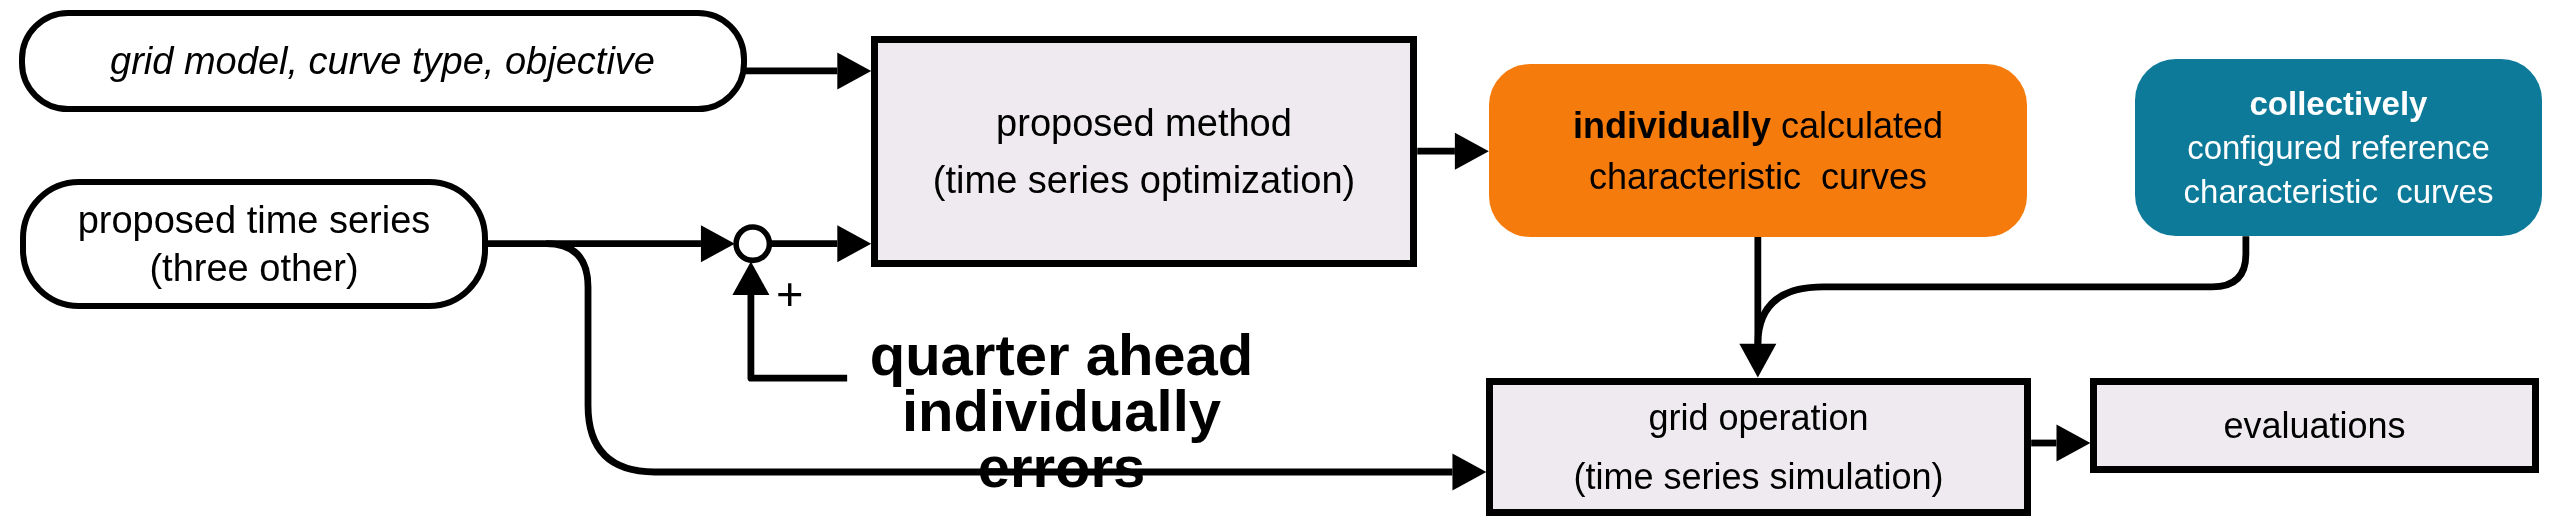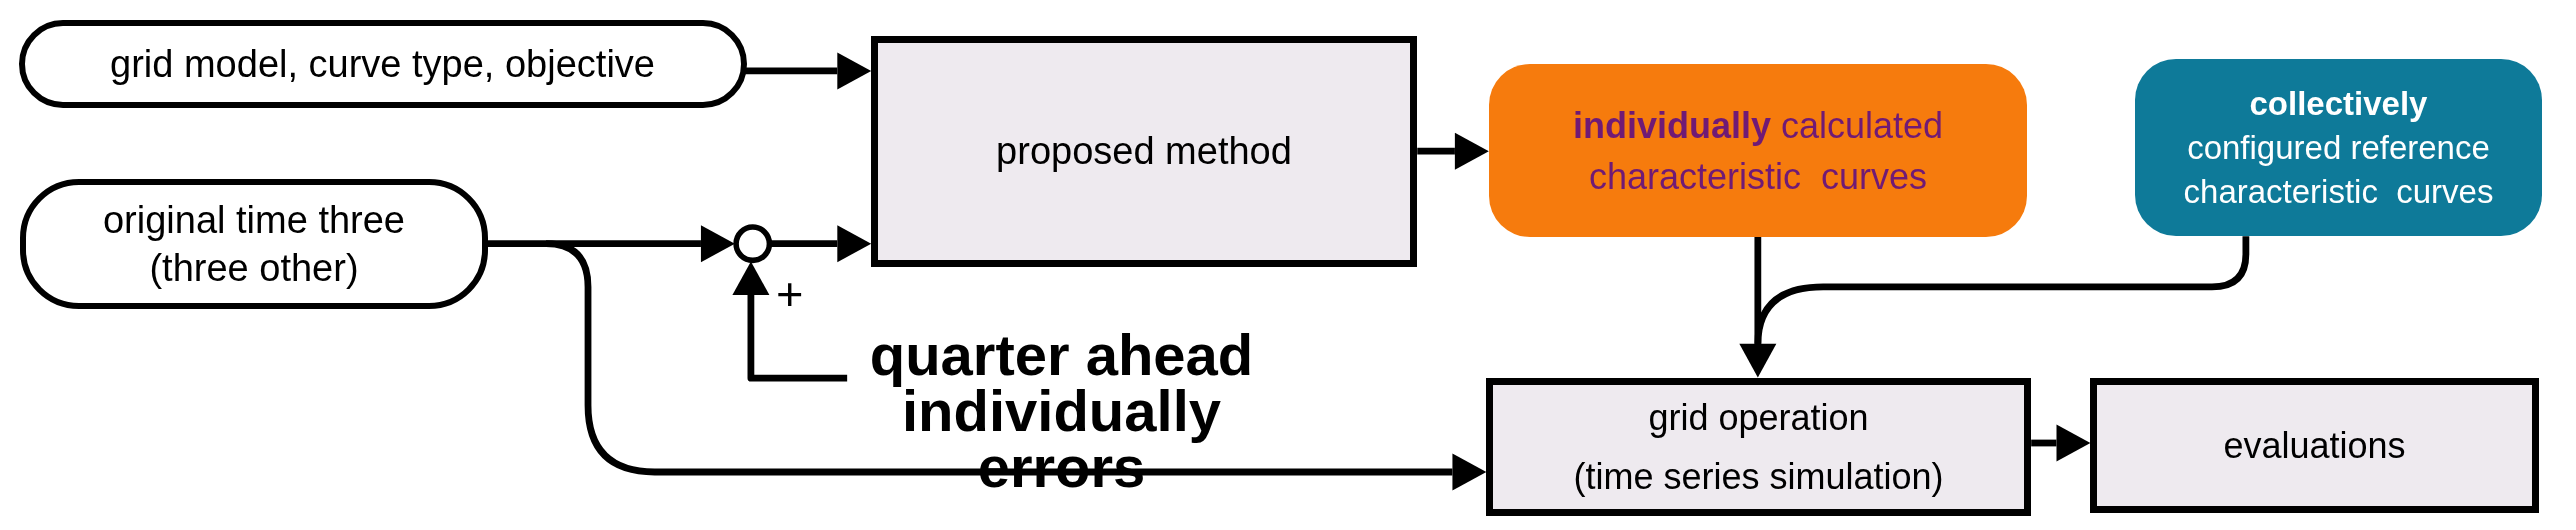--- a/index.html
+++ b/index.html
@@ -14,21 +14,21 @@
   .node{
     position:absolute;
     box-sizing:border-box;
     display:flex;flex-direction:column;
     align-items:center;justify-content:center;
     text-align:center;
     color:#000000;
   }
   .white-round{background:#ffffff;border:6.2px solid #000000;}
   .process{background:#EEEAEF;border:7.4px solid #000000;}
-  .fill-orange{background:#F67B0D;color:#701a75;}
+  .fill-orange{background:#F67B0D;color:#000000;}
   .fill-teal{background:#0E7A99;color:#ffffff;}
   .tline{white-space:pre-wrap;}
   .fs62{font-size:38px;line-height:48px;}
   .fs58{font-size:36px;line-height:51px;}
   .fs54{font-size:33px;line-height:44px;}
   .bold{font-weight:bold;}
   .label-block{
     position:absolute;
     text-align:center;
     font-weight:bold;
@@ -74,50 +74,51 @@
       <polygon points="1217,424 1187,478 1247,478"></polygon>
       <polygon points="2409,765 2354,735 2354,795"></polygon>
       <polygon points="2413,245 2358,215 2358,275"></polygon>
       <polygon points="2849,612 2819,557 2879,557"></polygon>
       <polygon points="3388,718 3333,688 3333,748"></polygon>
     </g>
 
     <circle cx="1220" cy="395" r="27" fill="#ffffff" stroke="#000000" stroke-width="9"></circle>
   </svg>
 
-  <div class="node white-round fs62" style="left:18.5px;top:20px;width:728px;height:88px;border-radius:49px;">
+  <div class="node white-round fs62" style="left:18.5px;top:10px;width:728px;height:102px;border-radius:49px;font-style:italic;">
     <div class="tline">grid model, curve type, objective</div>
   </div>
 
   <div class="node white-round fs62" style="left:20px;top:179px;width:468px;height:130px;border-radius:59px;">
-    <div class="tline">original time three</div>
+    <div class="tline">proposed time series</div>
     <div class="tline">(three other)</div>
   </div>
 
   <div class="node process fs62" style="left:871px;top:36px;width:546px;height:231px;">
     <div class="tline" style="line-height:57px;">proposed method</div>
+    <div class="tline" style="line-height:57px;">(time series optimization)</div>
   </div>
 
   <div class="node fill-orange fs58" style="left:1489px;top:64px;width:538px;height:173px;border-radius:41px;">
     <div class="tline"><span class="bold tline">individually</span><span class="tline"> calculated</span></div>
     <div class="tline">characteristic  curves</div>
   </div>
 
   <div class="node fill-teal fs54" style="left:2135px;top:59px;width:407px;height:177px;border-radius:41px;text-align:center;">
     <div class="tline bold">collectively</div>
     <div class="tline">configured reference</div>
     <div class="tline">characteristic  curves</div>
   </div>
 
   <div class="node process fs58" style="left:1486px;top:378px;width:545px;height:138px;gap:8px;">
     <div class="tline">grid operation</div>
     <div class="tline">(time series simulation)</div>
   </div>
 
-  <div class="node process fs58" style="left:2090px;top:378px;width:449px;height:135px;">
+  <div class="node process fs58" style="left:2090px;top:378px;width:449px;height:95px;">
     <div class="tline">evaluations</div>
   </div>
 
   <div class="label-block" style="left:827px;top:327px;width:469px;">
     <div class="tline">quarter ahead</div>
     <div class="tline">individually errors</div>
   </div>
 
   <div class="plus" style="left:776px;top:270px;">+</div>
 

